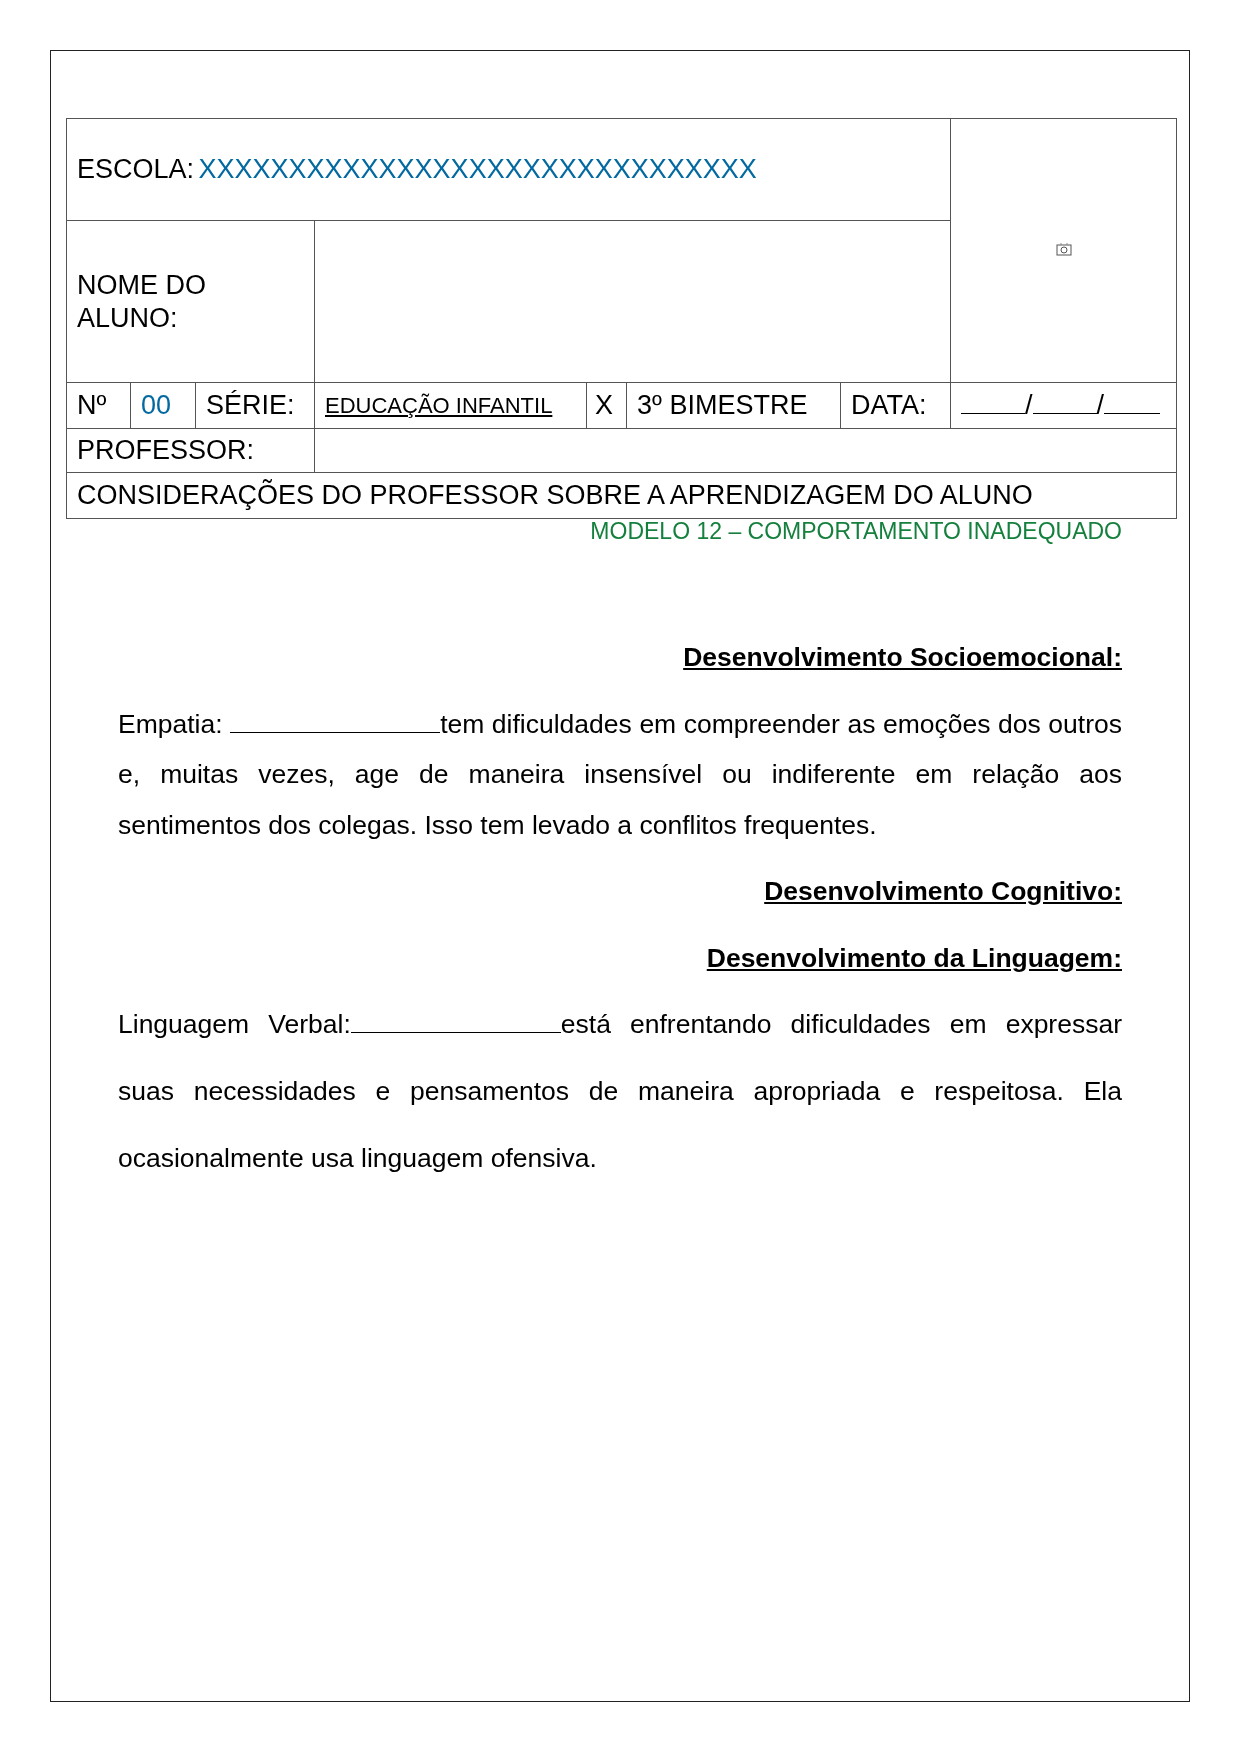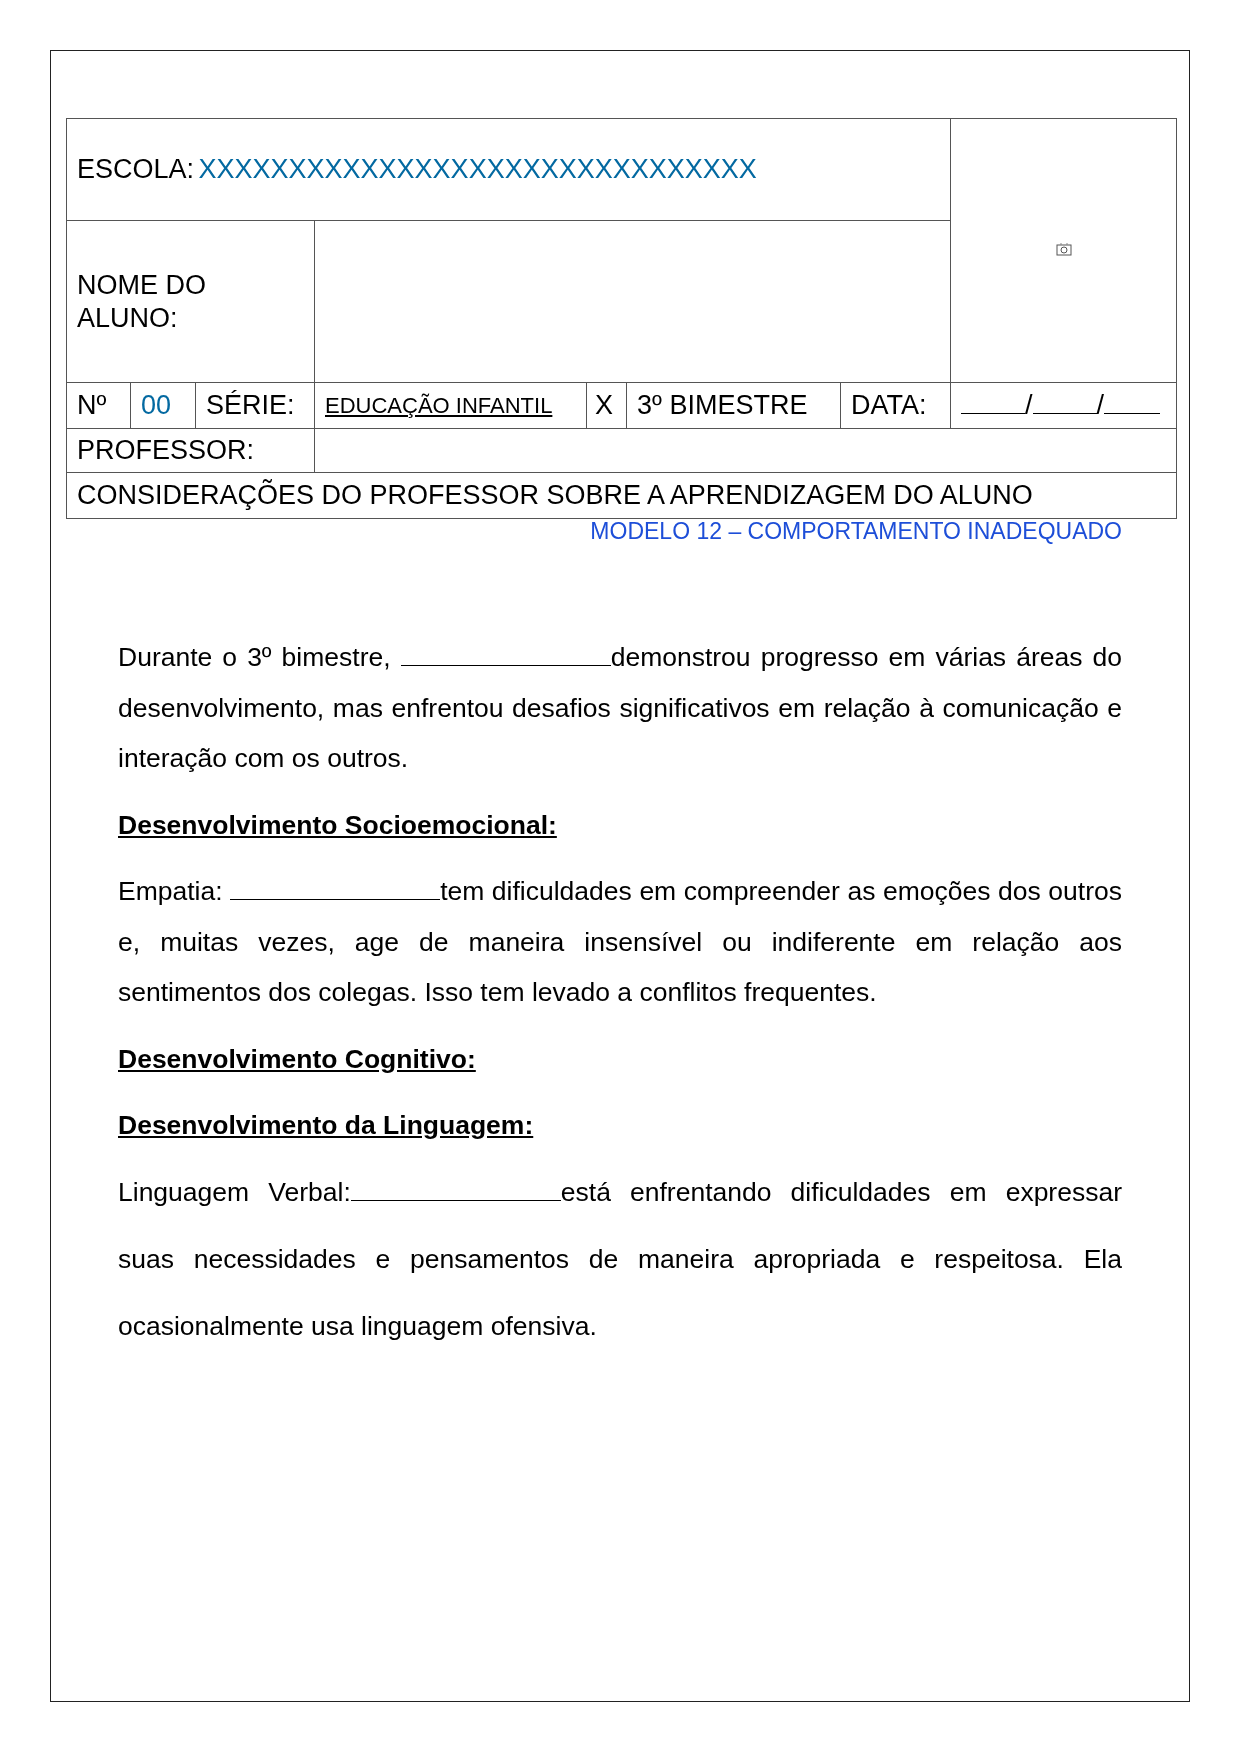--- a/index.html
+++ b/index.html
@@ -60,38 +60,39 @@
     display: inline-block;
     width: 16px;
     height: 14px;
     position: relative;
   }
   .modelo {
     position: absolute;
     right: 119px;
     top: 518px;
     font-size: 23px;
-    color: #1d4ed8;
+    color: #15803d;
   }
   .body-text {
     position: absolute;
     left: 118px;
     top: 632px;
     width: 1004px;
     font-size: 26.5px;
     line-height: 50.5px;
   }
   .para {
     text-align: justify;
     margin: 0 0 16px 0;
   }
   .heading {
     font-weight: bold;
     text-decoration: underline;
     margin: 0 0 16px 0;
+    text-align: right;
   }
   .para.wide {
     line-height: 67px;
     margin-top: -8px;
   }
   .blank {
     display: inline-block;
     border-bottom: 1.5px solid #000;
     height: 22px;
     vertical-align: baseline;
@@ -164,23 +165,20 @@
   </tr>
   <tr style="height:46px">
     <td colspan="8" class="lbl-bold">CONSIDERAÇÕES DO PROFESSOR SOBRE A APRENDIZAGEM DO ALUNO</td>
   </tr>
 </tbody>
   </table>
 
 <div class="modelo">MODELO 12 – COMPORTAMENTO INADEQUADO</div>
 
 <div class="body-text">
-  <p class="para">
-    <span>Durante o 3º bimestre, </span><span class="blank w1"></span><span>demonstrou progresso em várias áreas do desenvolvimento, mas enfrentou desafios significativos em relação à comunicação e interação com os outros.</span>
-  </p>
 
   <p class="heading">Desenvolvimento Socioemocional:</p>
   <p class="para">
     <span>Empatia: </span><span class="blank w1"></span><span>tem dificuldades em compreender as emoções dos outros e, muitas vezes, age de maneira insensível ou indiferente em relação aos sentimentos dos colegas. Isso tem levado a conflitos frequentes.</span>
   </p>
 
   <p class="heading">Desenvolvimento Cognitivo:</p>
 
   <p class="heading">Desenvolvimento da Linguagem:</p>
   <p class="para wide">

